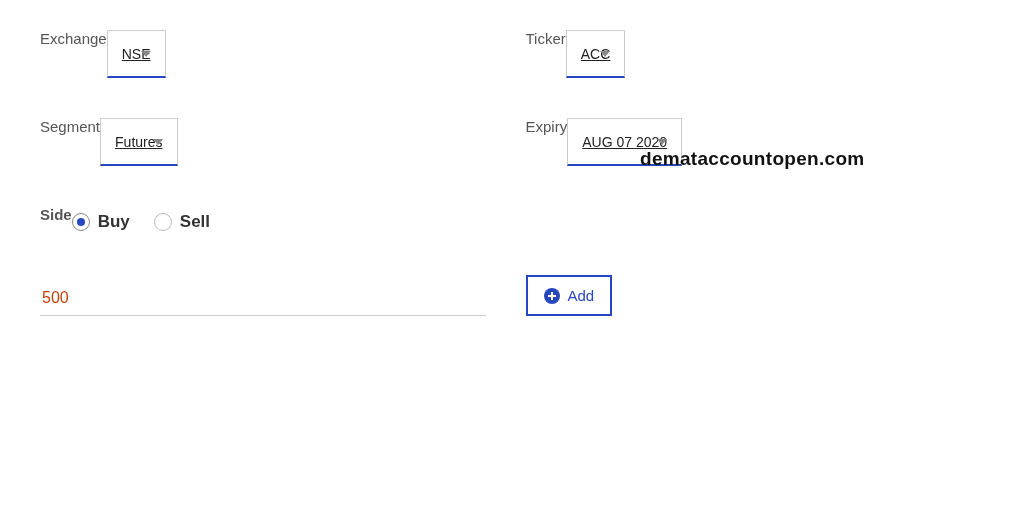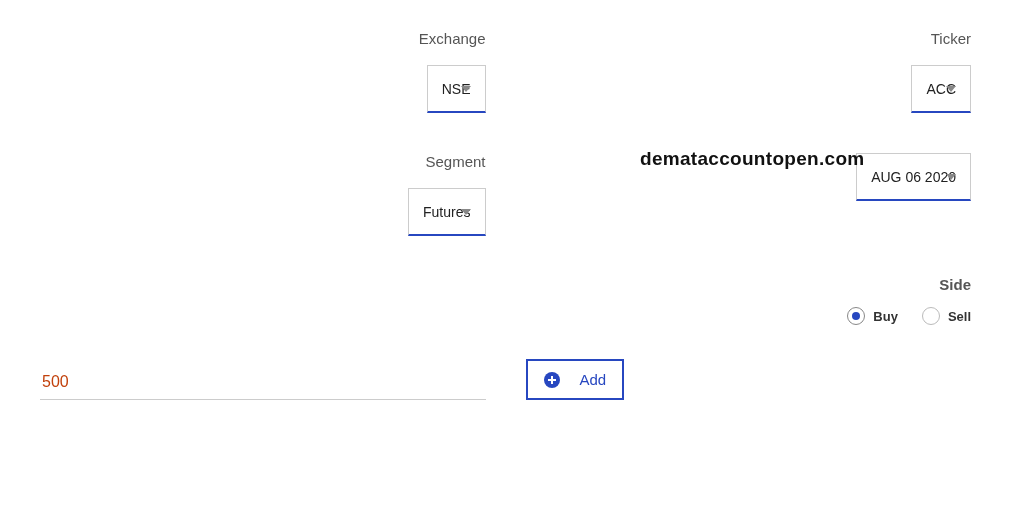--- a/index.html
+++ b/index.html
@@ -14,42 +14,41 @@
     position: relative;
   }
   .form-grid {
     display: grid;
     grid-template-columns: 1fr 1fr;
     column-gap: 40px;
     padding: 30px 40px 0 40px;
   }
   .field {
     display: flex;
-    flex-direction: column;
     margin-bottom: 40px;
     position: relative;
-    align-items: flex-end;
   }
   .label {
     font-size: 15px;
     color: #555;
     margin-bottom: 18px;
   }
   .select-box {
     position: relative;
     border: 1px solid #ccc;
     border-bottom: 2px solid #2747c0;
     height: 48px;
     display: flex;
     align-items: center;
     padding: 0 14px;
     font-size: 14px;
     color: #222;
     background: #fff;
     cursor: pointer;
+    text-decoration: underline;
   }
   .select-box .caret {
     position: absolute;
     right: 14px;
     top: 50%;
     transform: translateY(-50%);
     width: 0;
     height: 0;
     border-left: 5px solid transparent;
     border-right: 5px solid transparent;
@@ -59,21 +58,21 @@
     display: flex;
     align-items: center;
     gap: 24px;
     margin-top: -4px;
   }
   .radio-item {
     display: flex;
     align-items: center;
     gap: 8px;
     cursor: pointer;
-    font-size: 13px;
+    font-size: 17px;
     color: #333;
   }
   .radio-circle {
     width: 18px;
     height: 18px;
     border: 1.5px solid #bbb;
     border-radius: 50%;
     display: flex;
     align-items: center;
     justify-content: center;
@@ -100,21 +99,21 @@
     background: transparent;
   }
   .add-btn {
     border: 2px solid #2747c0;
     background: #fff;
     color: #2747c0;
     font-size: 15px;
     padding: 10px 16px;
     display: inline-flex;
     align-items: center;
-    gap: 20px;
+    gap: 8px;
     cursor: pointer;
     width: fit-content;
     font-weight: 500;
   }
   .add-btn svg {
     width: 16px;
     height: 16px;
     fill: #2747c0;
   }
   .watermark {
@@ -158,22 +157,23 @@
 
   <div class="field">
     <span class="label">Segment</span>
     <div class="select-box">
       <span>Futures</span>
       <span class="caret"></span>
     </div>
   </div>
 
   <div class="field">
-    <div class="select-box">
-      <span>AUG 06 2020</span>
+    <span class="label">Expiry</span>
+    <div class="select-box">
+      <span>AUG 07 2020</span>
       <span class="caret"></span>
     </div>
   </div>
 
   <div class="field span2" style="margin-bottom:34px;font-weight:bold;">
     <span class="label">Side</span>
     <div class="radio-row">
       <label class="radio-item">
         <span class="radio-circle selected"></span>
         <span>Buy</span>

